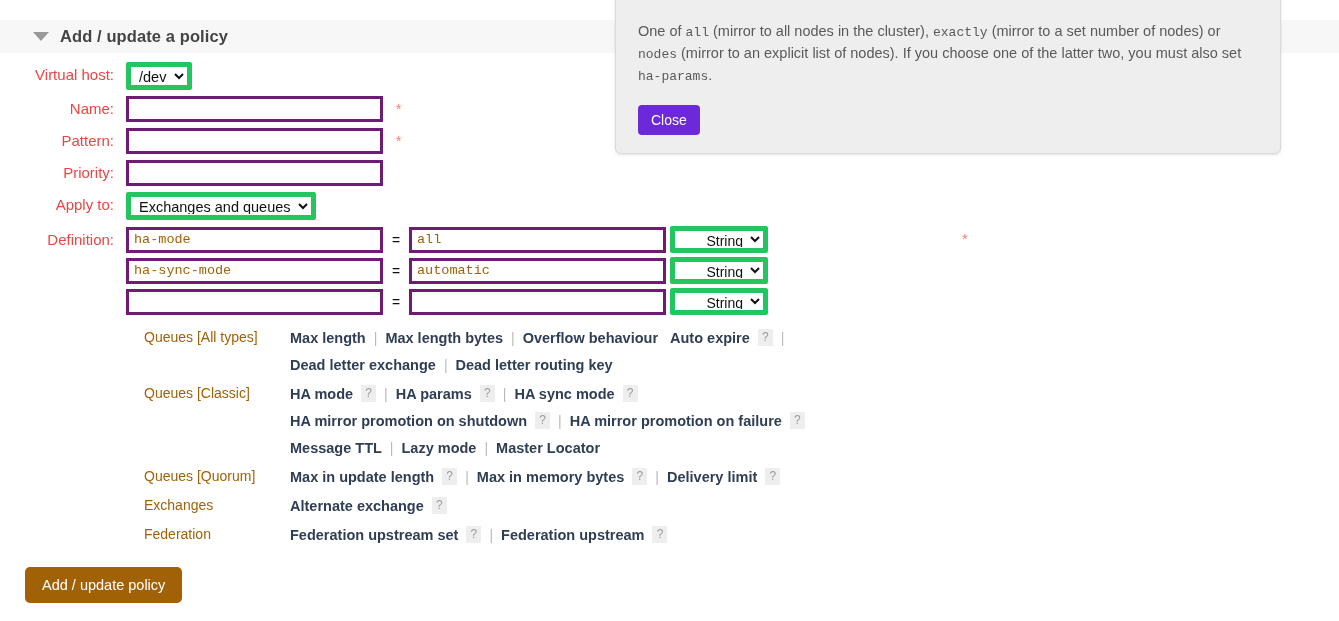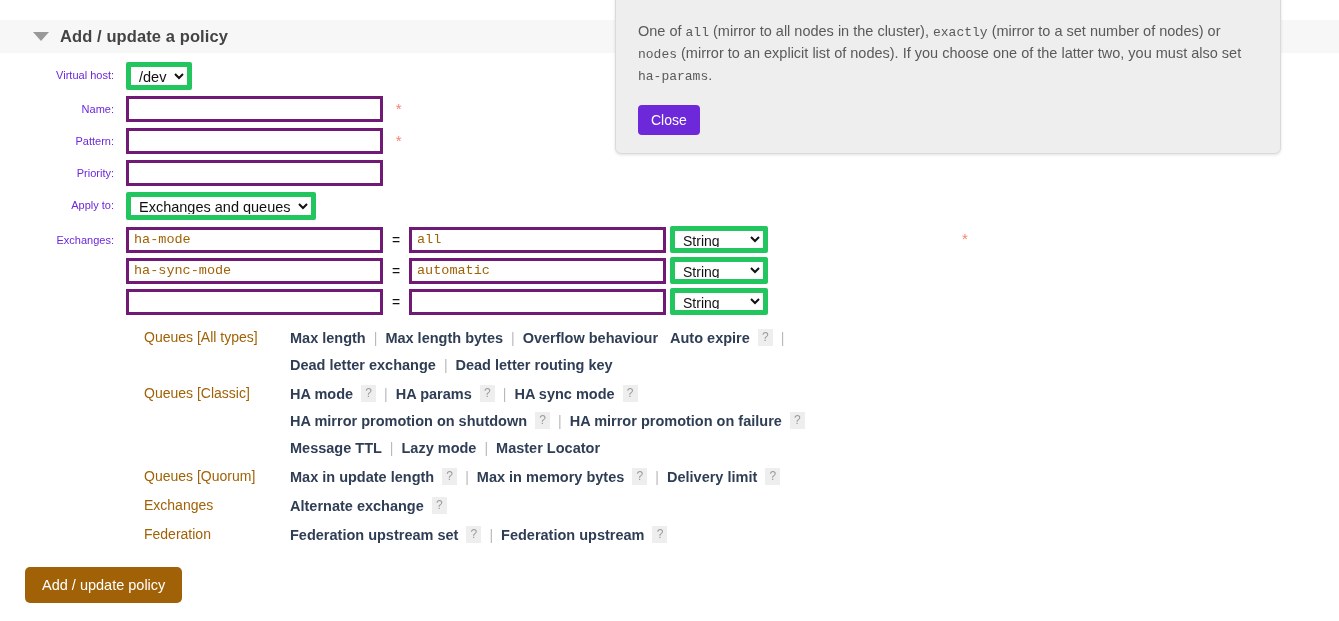--- a/index.html
+++ b/index.html
@@ -57,22 +57,22 @@
   .form-row {
     display: flex;
     align-items: flex-start;
     margin-bottom: 6px;
     min-height: 26px;
   }
   .form-label {
     width: 126px;
     text-align: right;
     padding-right: 12px;
-    font-size: 11px;
-    color: #6d28d9;
+    font-size: 15px;
+    color: #ef4444;
     line-height: 26px;
     white-space: nowrap;
   }
   .form-label.top-align { line-height: 24px; padding-top: 2px; }
 
   .field-area { position: relative; }
 
   input.text-input {
     width: 257px;
     height: 26px;
@@ -97,20 +97,21 @@
     font-size: 14.5px;
     color: #111;
     padding: 1px 4px;
     border-radius: 2px;
     outline: none;
   }
   select.type-select {
     width: 98px;
     height: 27px;
     font-size: 14px;
+    text-align: right;
   }
   .req-star {
     color: #fa8072;
     font-size: 15px;
     margin-left: 9px;
     line-height: 26px;
     display: inline-block;
     vertical-align: top;
   }
 
@@ -286,21 +287,21 @@
   </div>
 
   <div class="form-row">
     <div class="form-label">Apply to:</div>
     <div class="field-area">
       <select class="dropdown" id="apply-to-select"><option>Exchanges and queues</option><option>Exchanges</option><option>Queues</option></select>
     </div>
   </div>
 
   <div class="form-row">
-    <div class="form-label top-align">Exchanges:</div>
+    <div class="form-label top-align">Definition:</div>
     <div class="field-area">
       <div id="definition-block">
           <div class="def-row">
             <input type="text" class="text-input mono" value="ha-mode" style="">
             <span class="def-eq">=</span>
             <input type="text" class="text-input mono def-value" value="all" style="">
             <span class="def-gap"></span>
             <select class="dropdown type-select"><option>String</option><option>Number</option><option>Boolean</option><option>List</option></select>
           </div>
           <div class="def-row">

